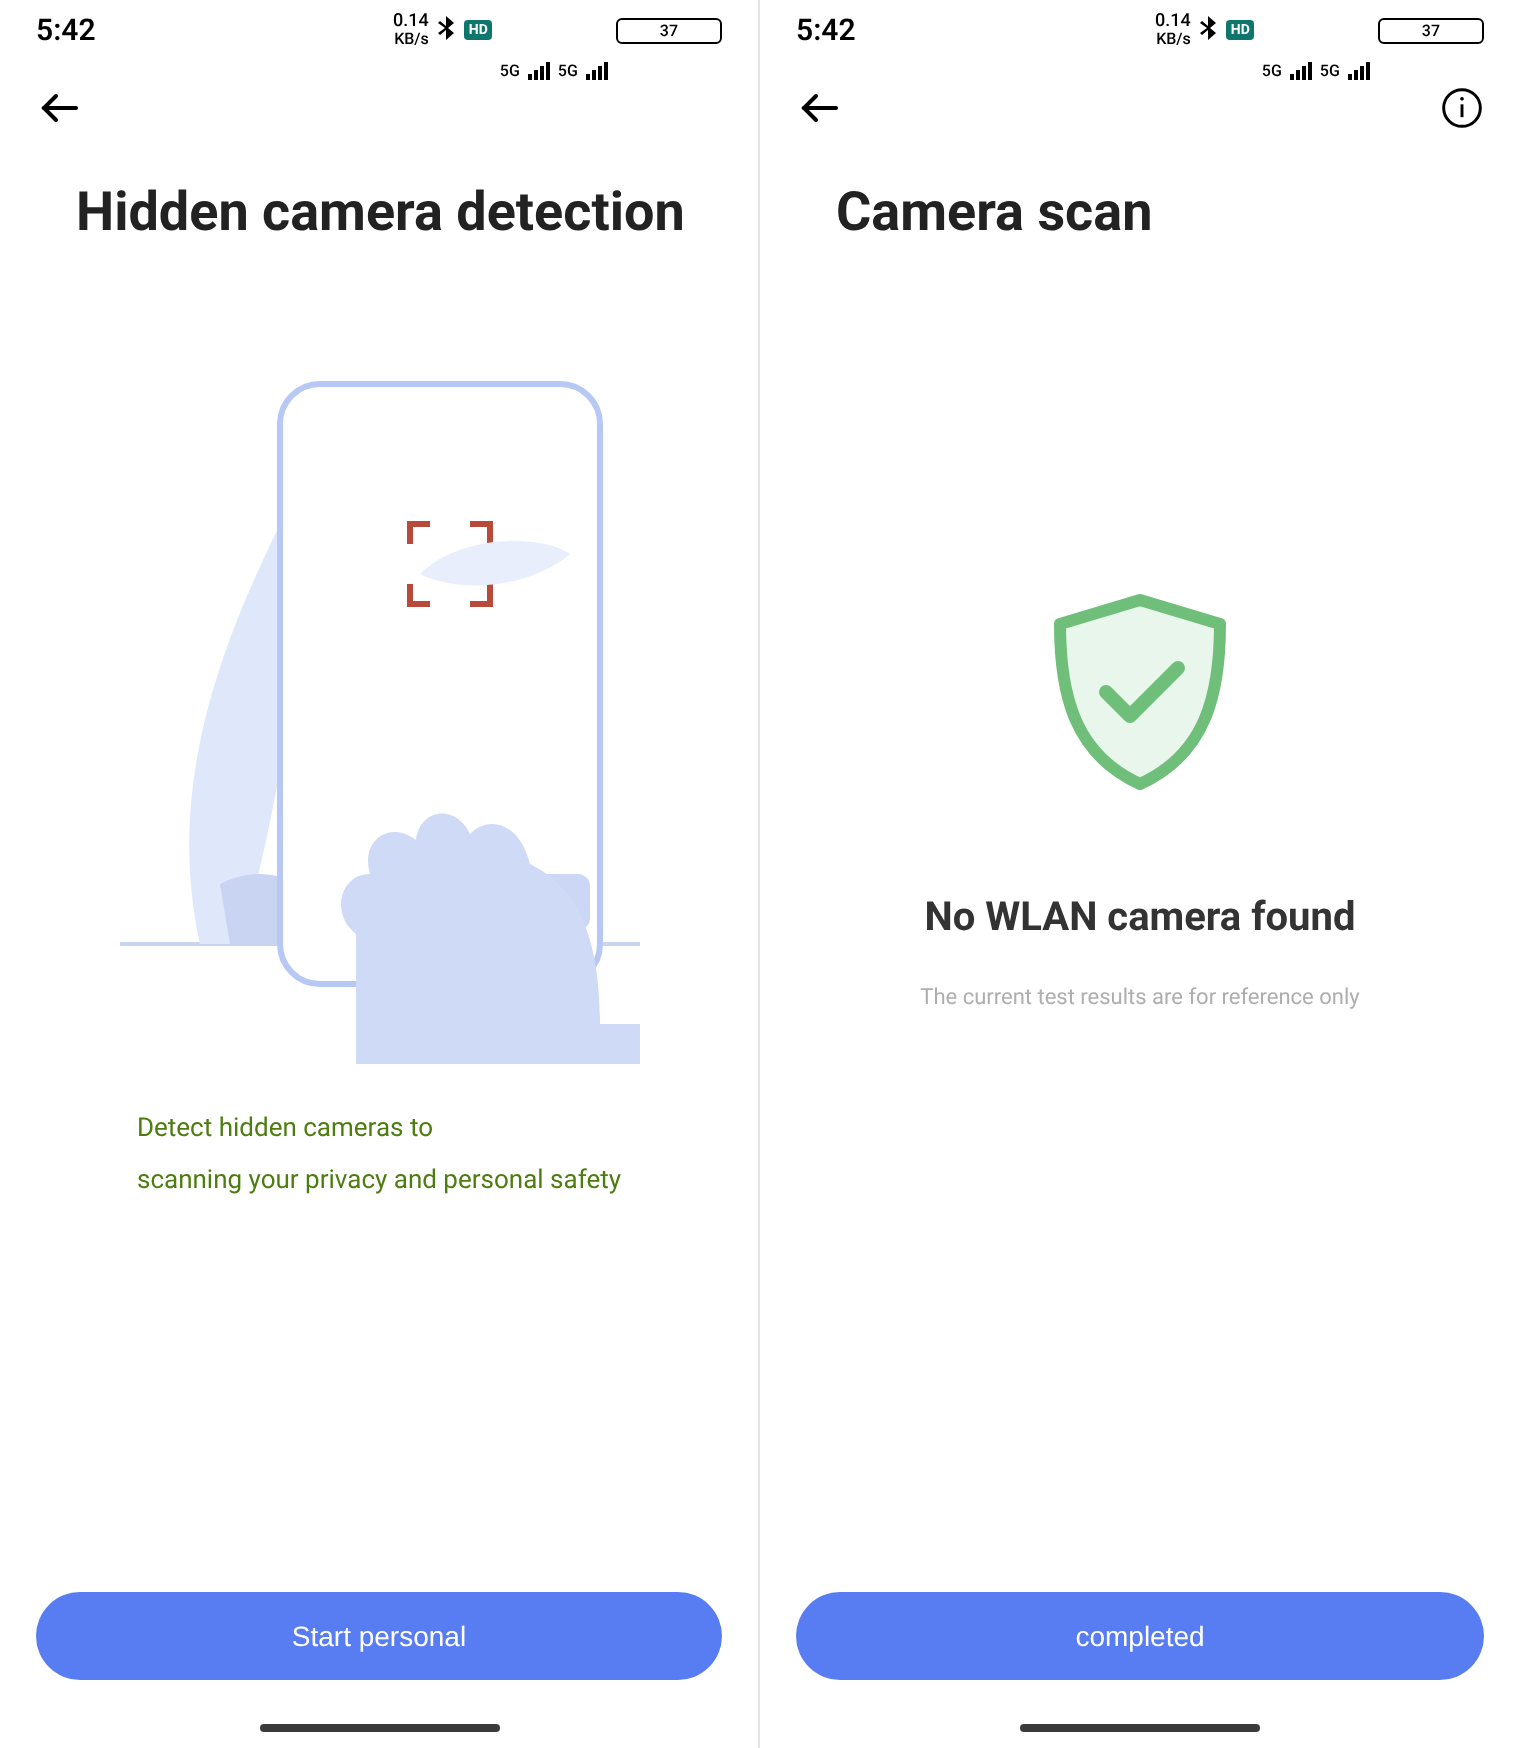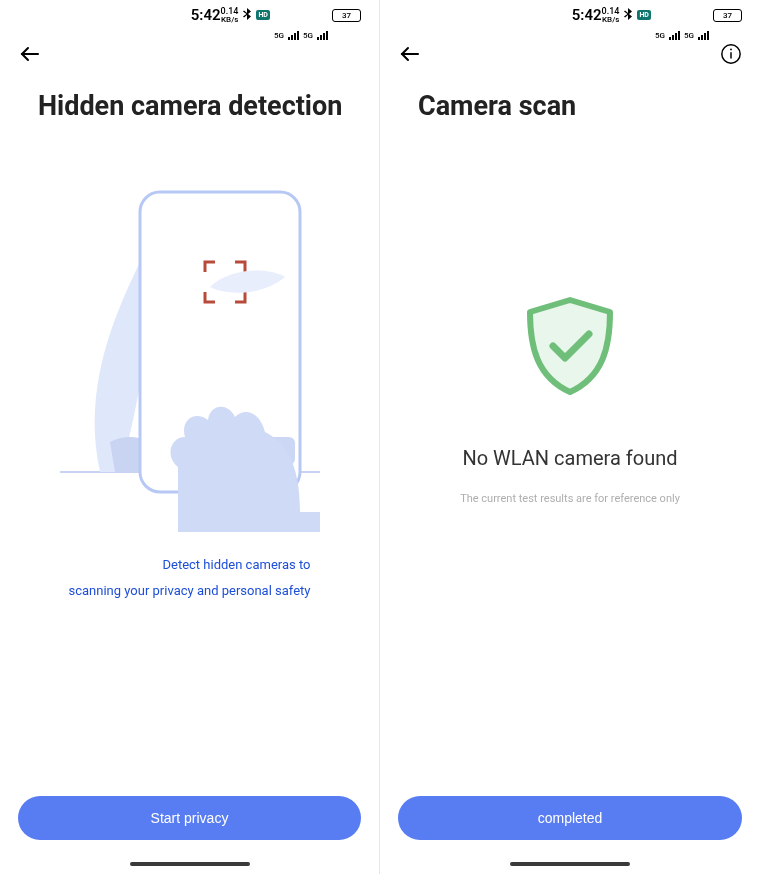--- a/index.html
+++ b/index.html
@@ -16,21 +16,21 @@
     position: relative;
     display: flex;
     flex-direction: column;
     padding: 0 18px;
   }
   .screen.left { border-right: 1px solid #e5e5e5; }
 
   
   .status-bar {
     display: flex;
-    justify-content: flex-end;
+    justify-content: space-between;
     align-items: center;
     height: 30px;
     font-size: 14px;
     font-weight: 500;
     color: #000;
     padding: 2px 0;
   }
   .status-left { font-size: 15px; font-weight: 600; }
   .status-right {
     display: flex;
@@ -54,21 +54,21 @@
   .bars { display:flex; align-items:flex-end; gap:1px; height:10px;}
   .bars span { width:2px; background:#000; }
   .bars span:nth-child(1){height:3px;}
   .bars span:nth-child(2){height:5px;}
   .bars span:nth-child(3){height:7px;}
   .bars span:nth-child(4){height:9px;}
   .battery {
     border: 1px solid #000;
     border-radius: 3px;
     font-size: 8px;
-    padding: 0 9px;
+    padding: 0 21px;
     line-height: 11px;
     position: relative;
   }
 
   
   .nav-row {
     display:flex;
     justify-content: space-between;
     align-items: center;
     height: 52px;
@@ -89,40 +89,40 @@
     flex: 1;
     display:flex;
     flex-direction: column;
     align-items: center;
     justify-content: flex-start;
     padding-top: 60px;
   }
   .phone-illu { width: 260px; height: 350px; }
 
   .desc {
-    text-align: right;
-    color: #1d4ed8;
+    text-align: left;
+    color: #4d7c0f;
     font-size: 13px;
     line-height: 2.0;
     margin-top: 20px;
   }
 
   
   .result-wrap {
     flex: 1;
     display:flex;
     flex-direction: column;
     align-items: center;
     justify-content: flex-start;
     padding-top: 170px;
   }
   .shield { width: 110px; height: 110px; }
   .result-title {
     font-size: 20px;
-    font-weight: 400;
+    font-weight: 700;
     color: #333;
     margin-top: 44px;
   }
   .result-sub {
     font-size: 11px;
     color: #aeaeae;
     margin-top: 22px;
   }
 
   
@@ -228,21 +228,21 @@
 
       <path d="M240 330 C 240 280, 225 260, 205 250 C 200 230, 185 225, 175 235 C 168 220, 150 222, 148 238 C 135 228, 120 238, 125 255 C 110 255, 105 275, 118 285 L 118 350 L 260 350 L 260 330 Z" fill="#cfdaf6"></path>
     </svg>
 
     <div class="desc">
       <div>Detect hidden cameras to</div>
       <div>scanning your privacy and personal safety</div>
     </div>
   </div>
 
-  <button class="primary-btn">Start privacy</button>
+  <button class="primary-btn">Start personal</button>
 
   <div class="home-indicator"></div>
 </div>
 
 <div class="screen right">
 
   <div class="status-bar">
     <div class="status-left">5:42</div>
     <div class="status-right">
       <div class="kbs">

